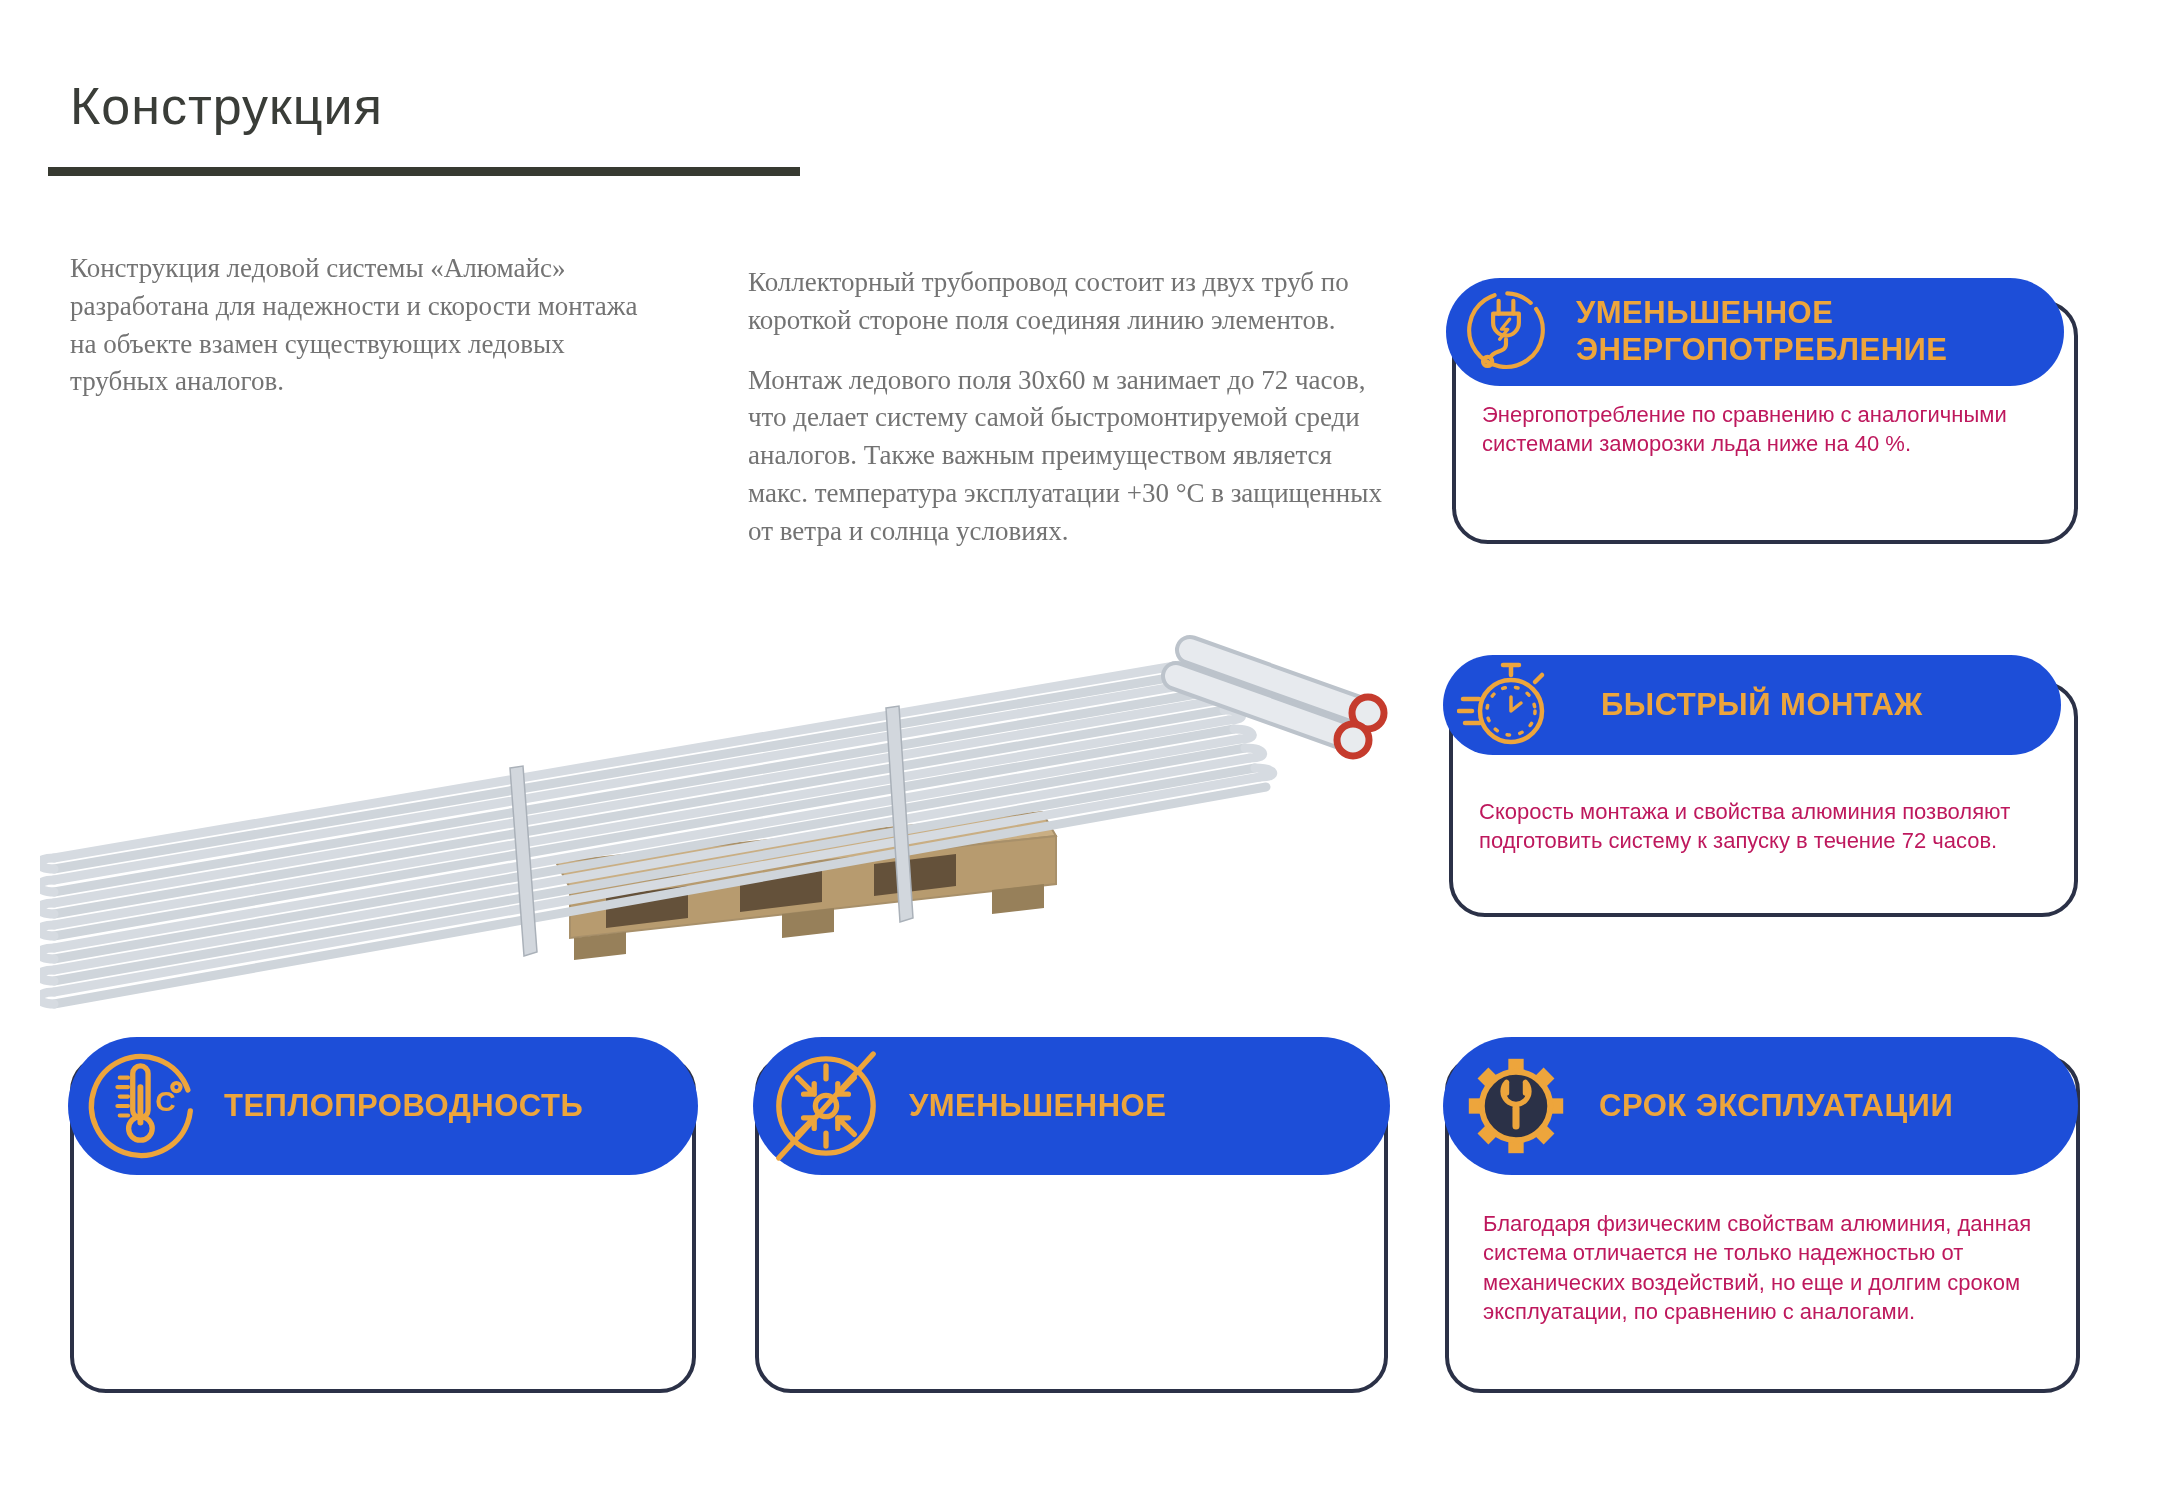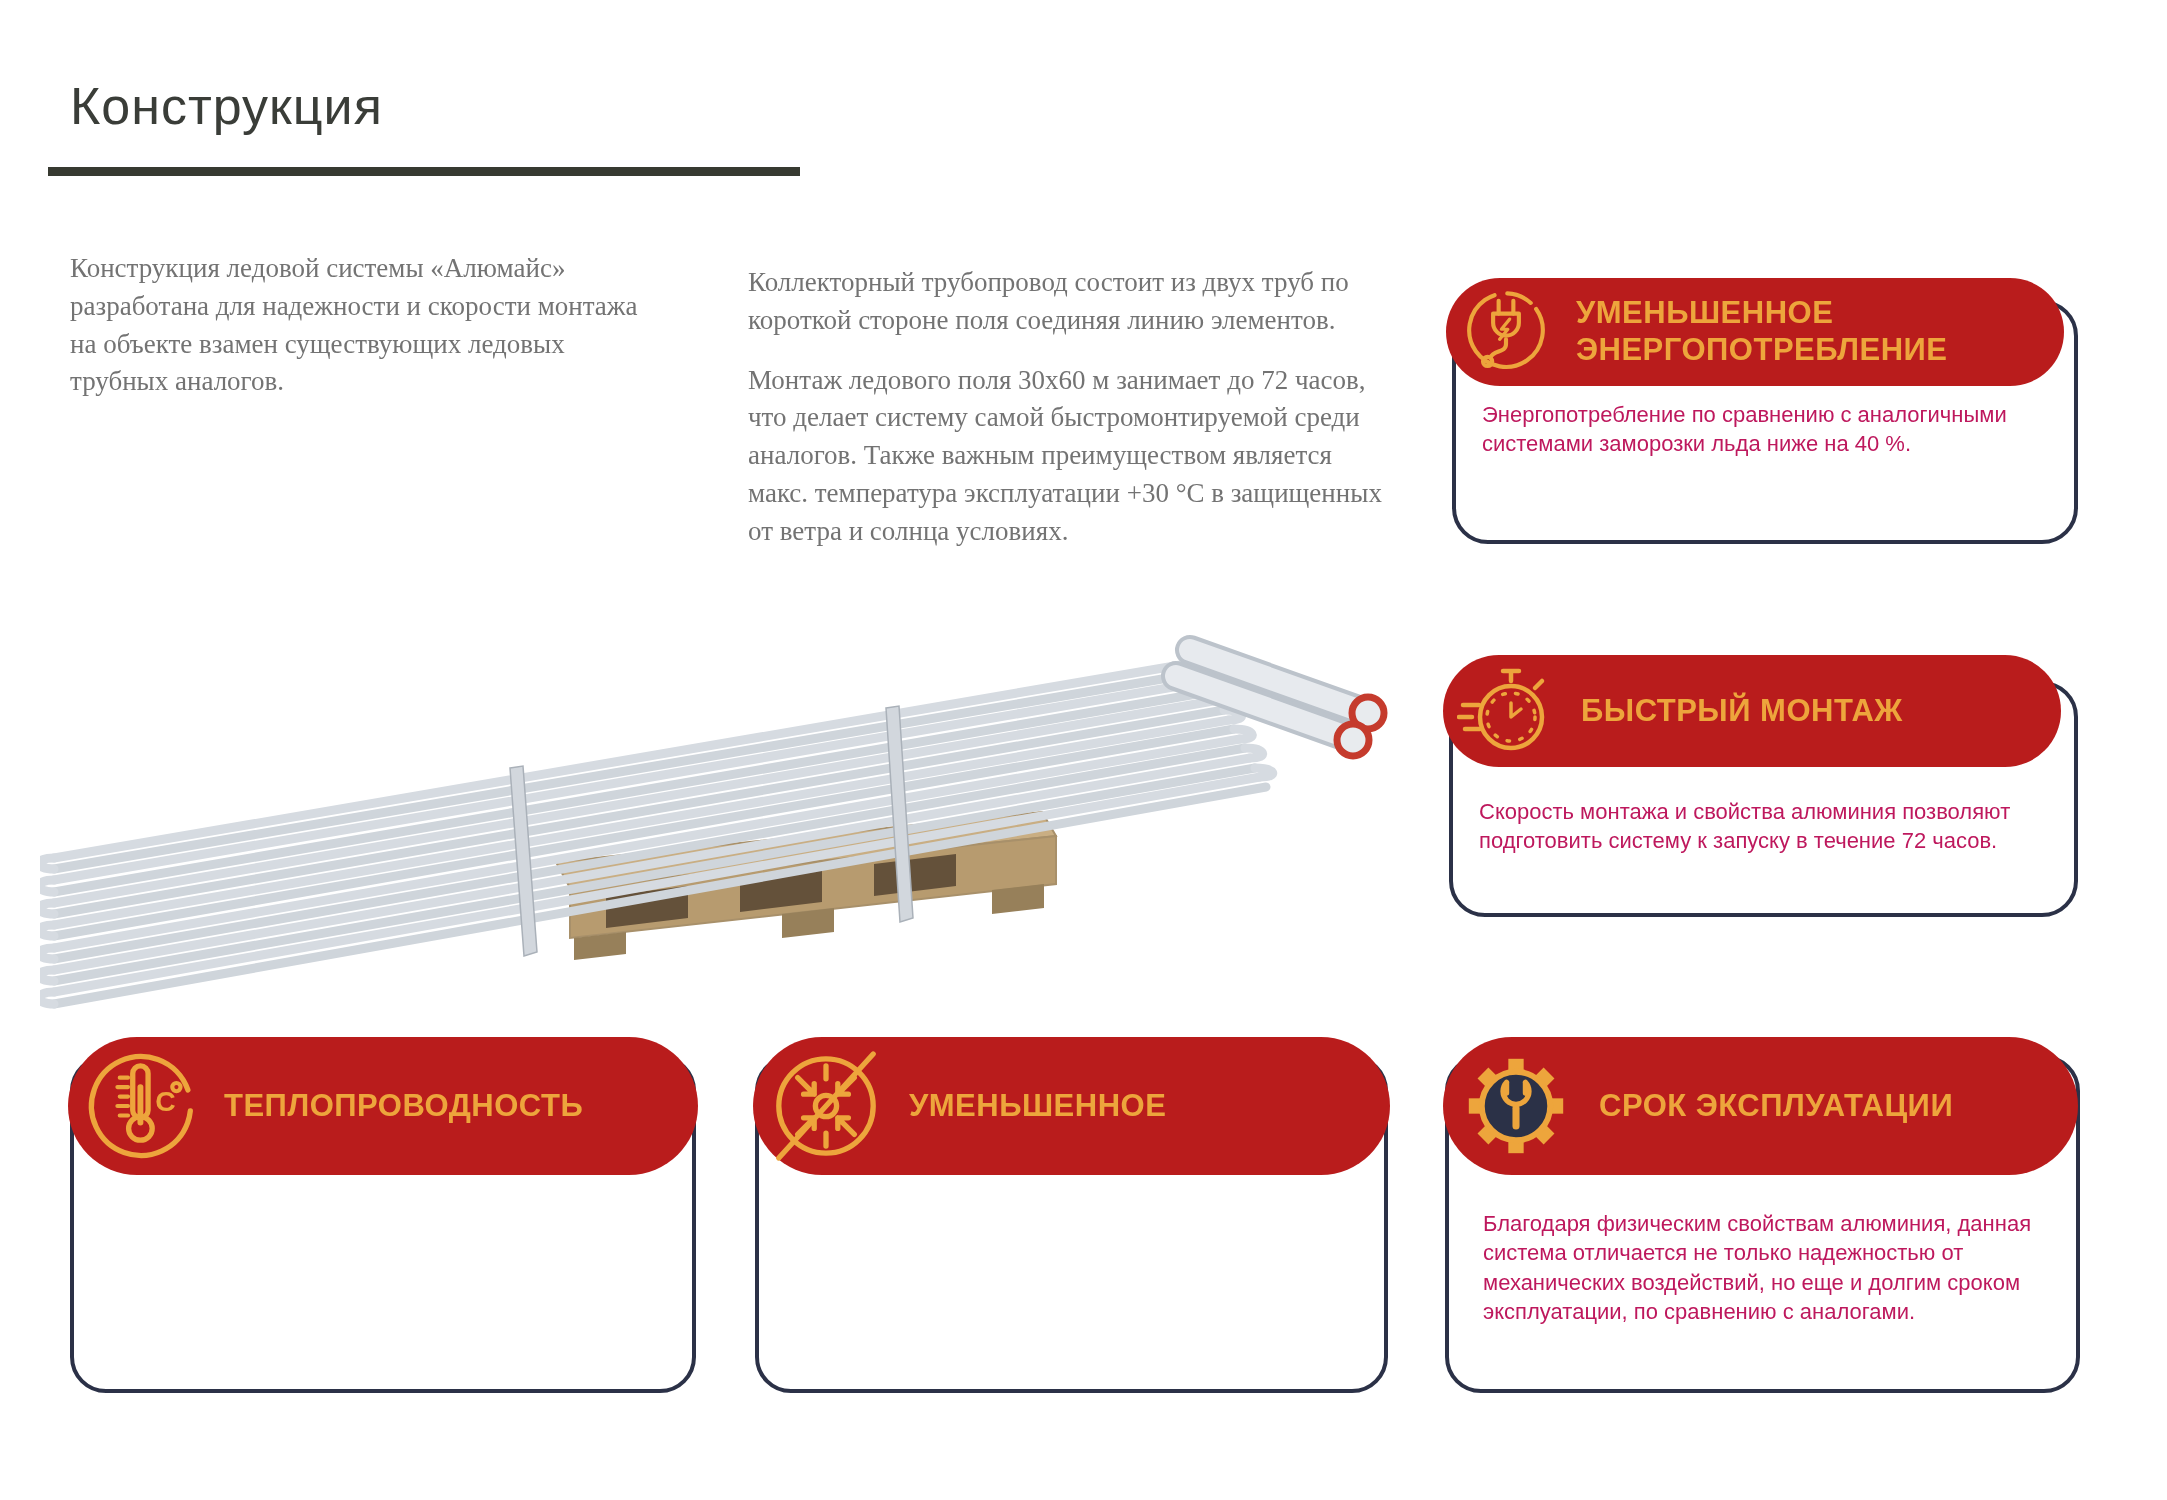--- a/index.html
+++ b/index.html
@@ -20,42 +20,42 @@
   .intro-col p{margin:0 0 22px 0;}
   #intro-left{left:70px;top:250px;width:590px;}
   #intro-middle{left:748px;top:264px;width:650px;}
 
   .card{position:absolute;}
   .card-body{
     position:absolute;background:#ffffff;border:4px solid #2b3147;
     border-radius:36px;box-sizing:border-box;
   }
   .card-header{
-    position:absolute;background:#b91c1c;display:flex;align-items:center;
+    position:absolute;background:#1d4ed8;display:flex;align-items:center;
     box-sizing:border-box;z-index:2;
   }
   .card-title{
     color:#eda53c;font-weight:700;font-size:31px;line-height:1.18;
     letter-spacing:0.5px;margin-left:24px;
   }
   .card-text{
     position:absolute;color:#be185d;font-size:22px;line-height:1.33;z-index:3;
   }
   .icon{flex:0 0 auto;margin-left:14px;}
   .icon svg{display:block;}
 
   
   #card-energy{left:1446px;top:278px;width:640px;height:266px;}
   #card-energy .card-header{left:0;top:0;width:618px;height:108px;border-radius:54px;}
   #card-energy .card-body{left:6px;top:22px;width:626px;height:244px;}
   #card-energy .card-text{left:36px;top:122px;width:560px;}
   #card-energy .card-title{width:470px;}
 
   #card-fast{left:1443px;top:655px;width:640px;height:262px;}
-  #card-fast .card-header{left:0;top:0;width:618px;height:112px;border-radius:56px;}
+  #card-fast .card-header{left:0;top:0;width:618px;height:100px;border-radius:56px;gap:20px;}
   #card-fast .card-body{left:6px;top:26px;width:629px;height:236px;}
   #card-fast .card-text{left:36px;top:142px;width:580px;}
 
   
   .bottom-card{top:1037px;height:356px;}
   .bottom-card .card-header{left:0;top:0;height:138px;border-radius:70px;}
   .bottom-card .card-body{left:2px;top:18px;height:338px;}
   .bottom-card .card-text{left:40px;top:172px;}
 
   #card-thermal{left:68px;width:632px;}

